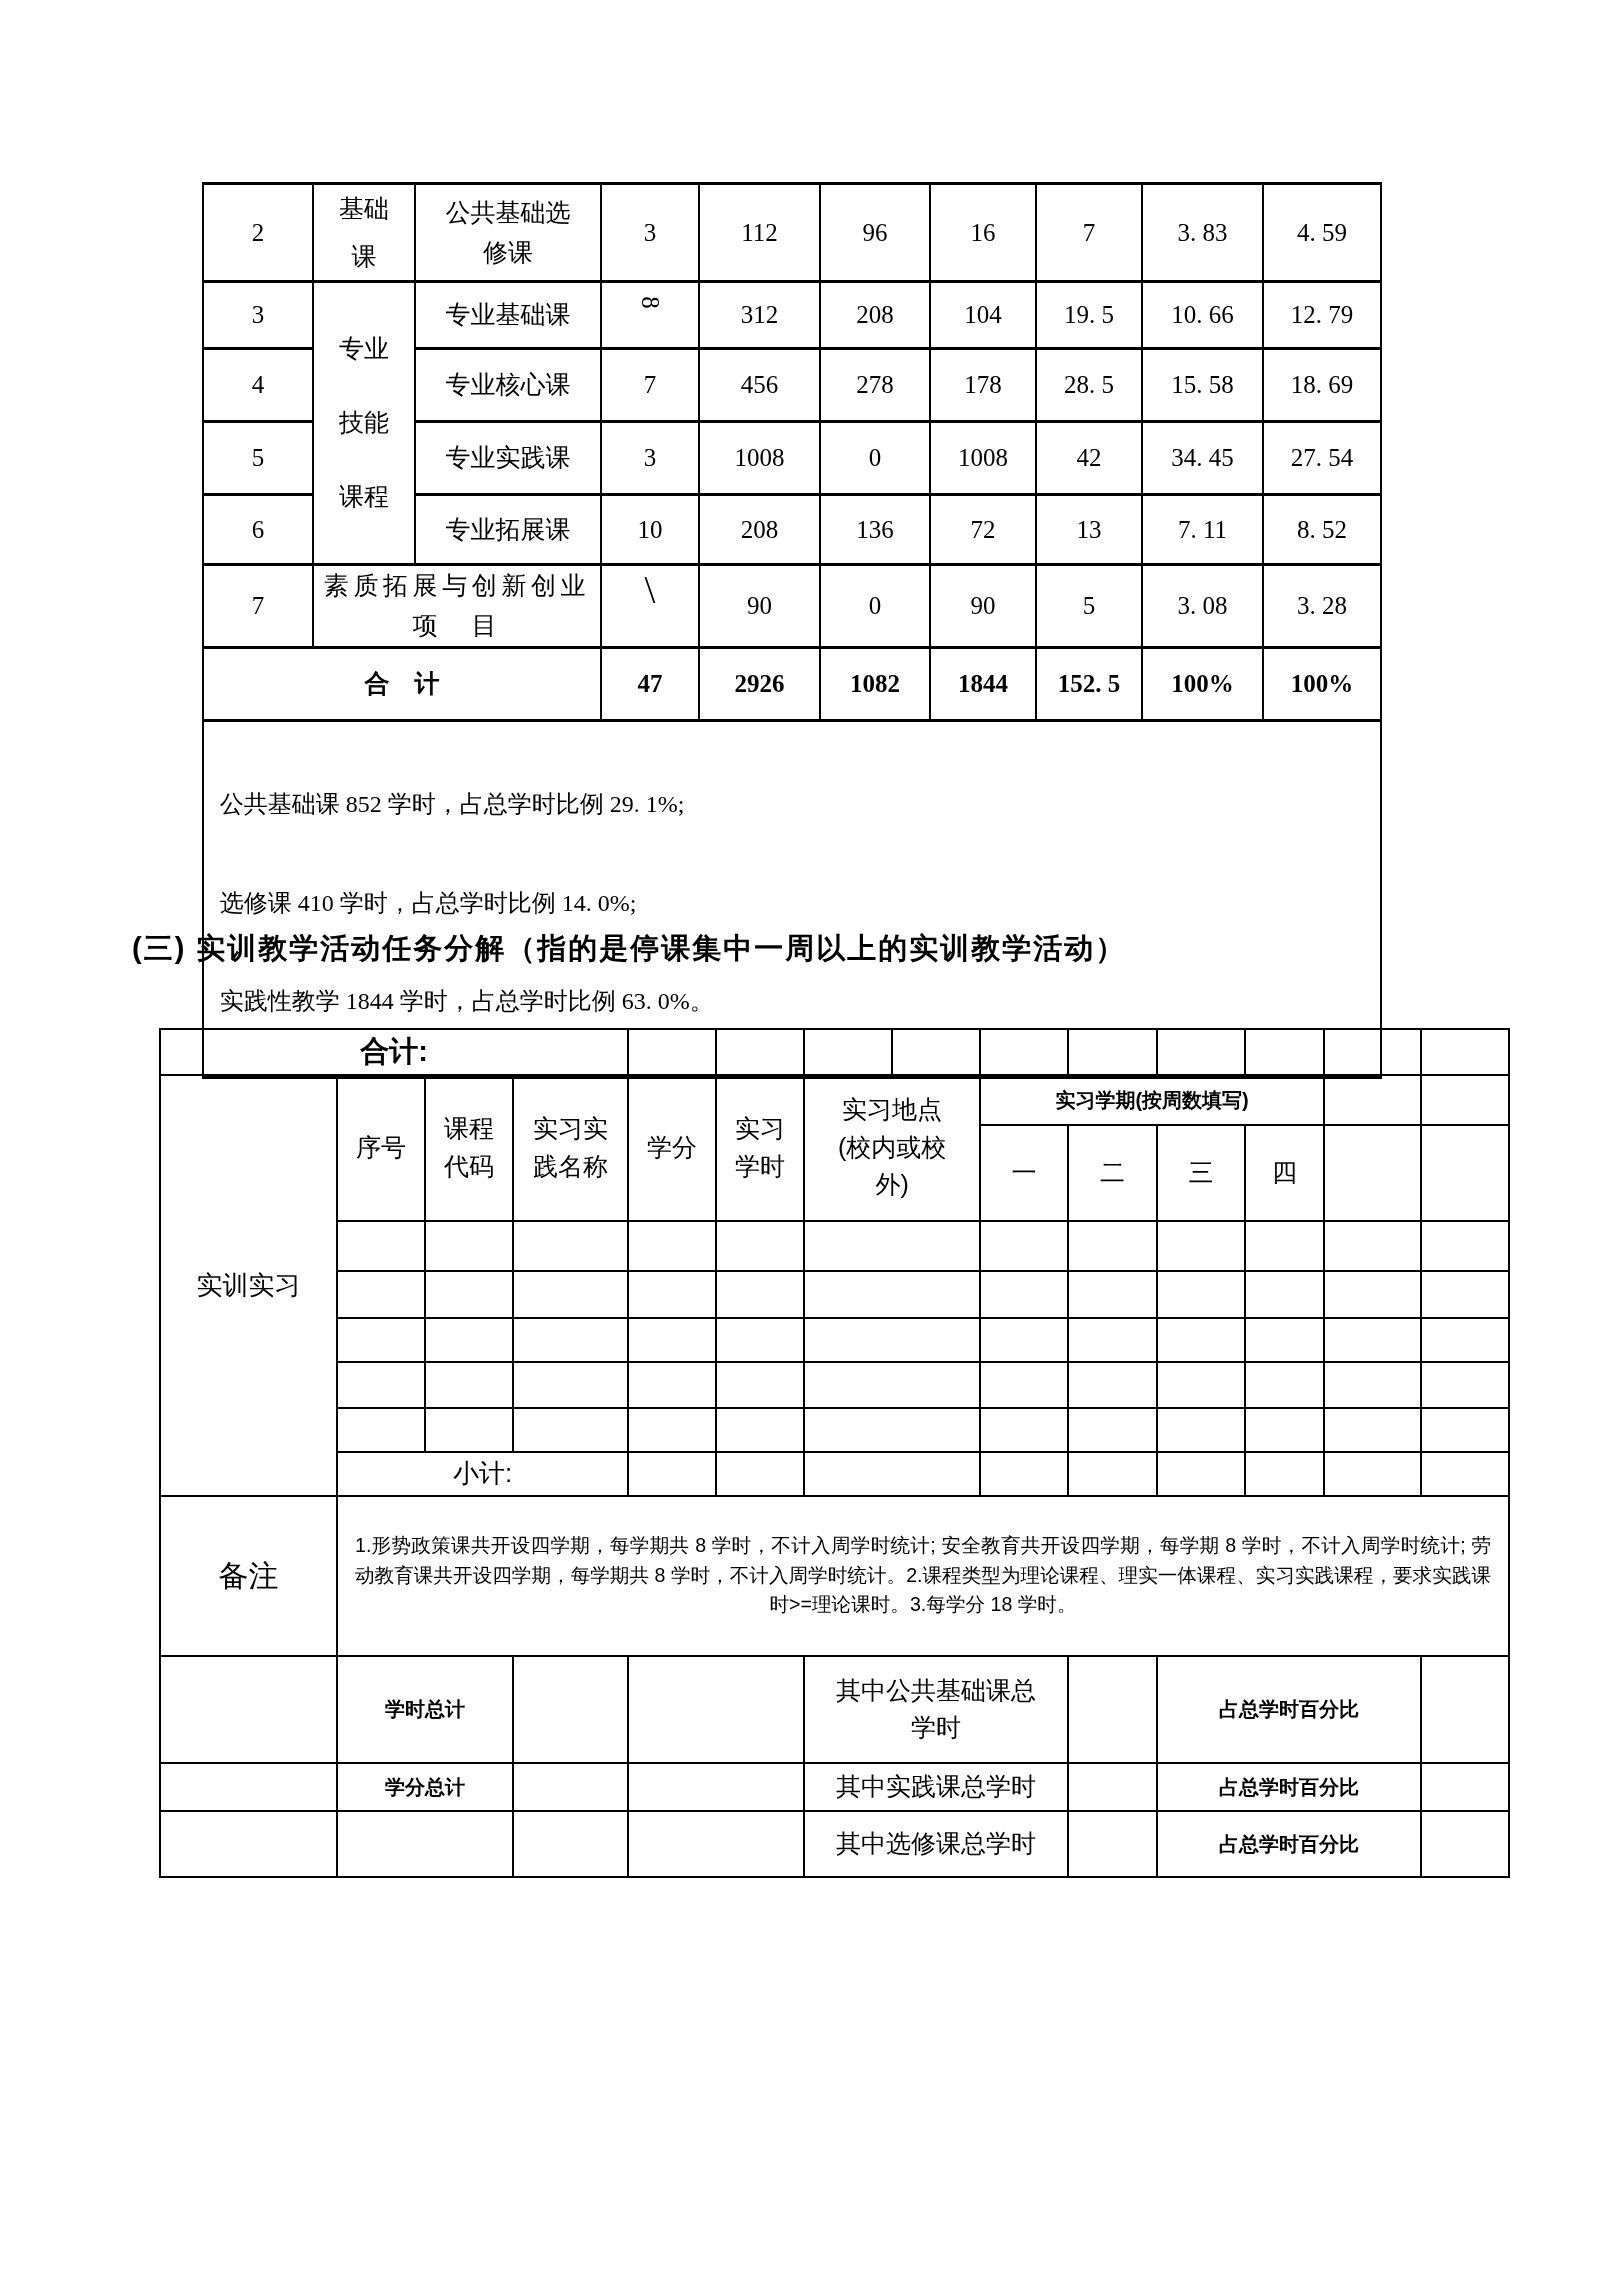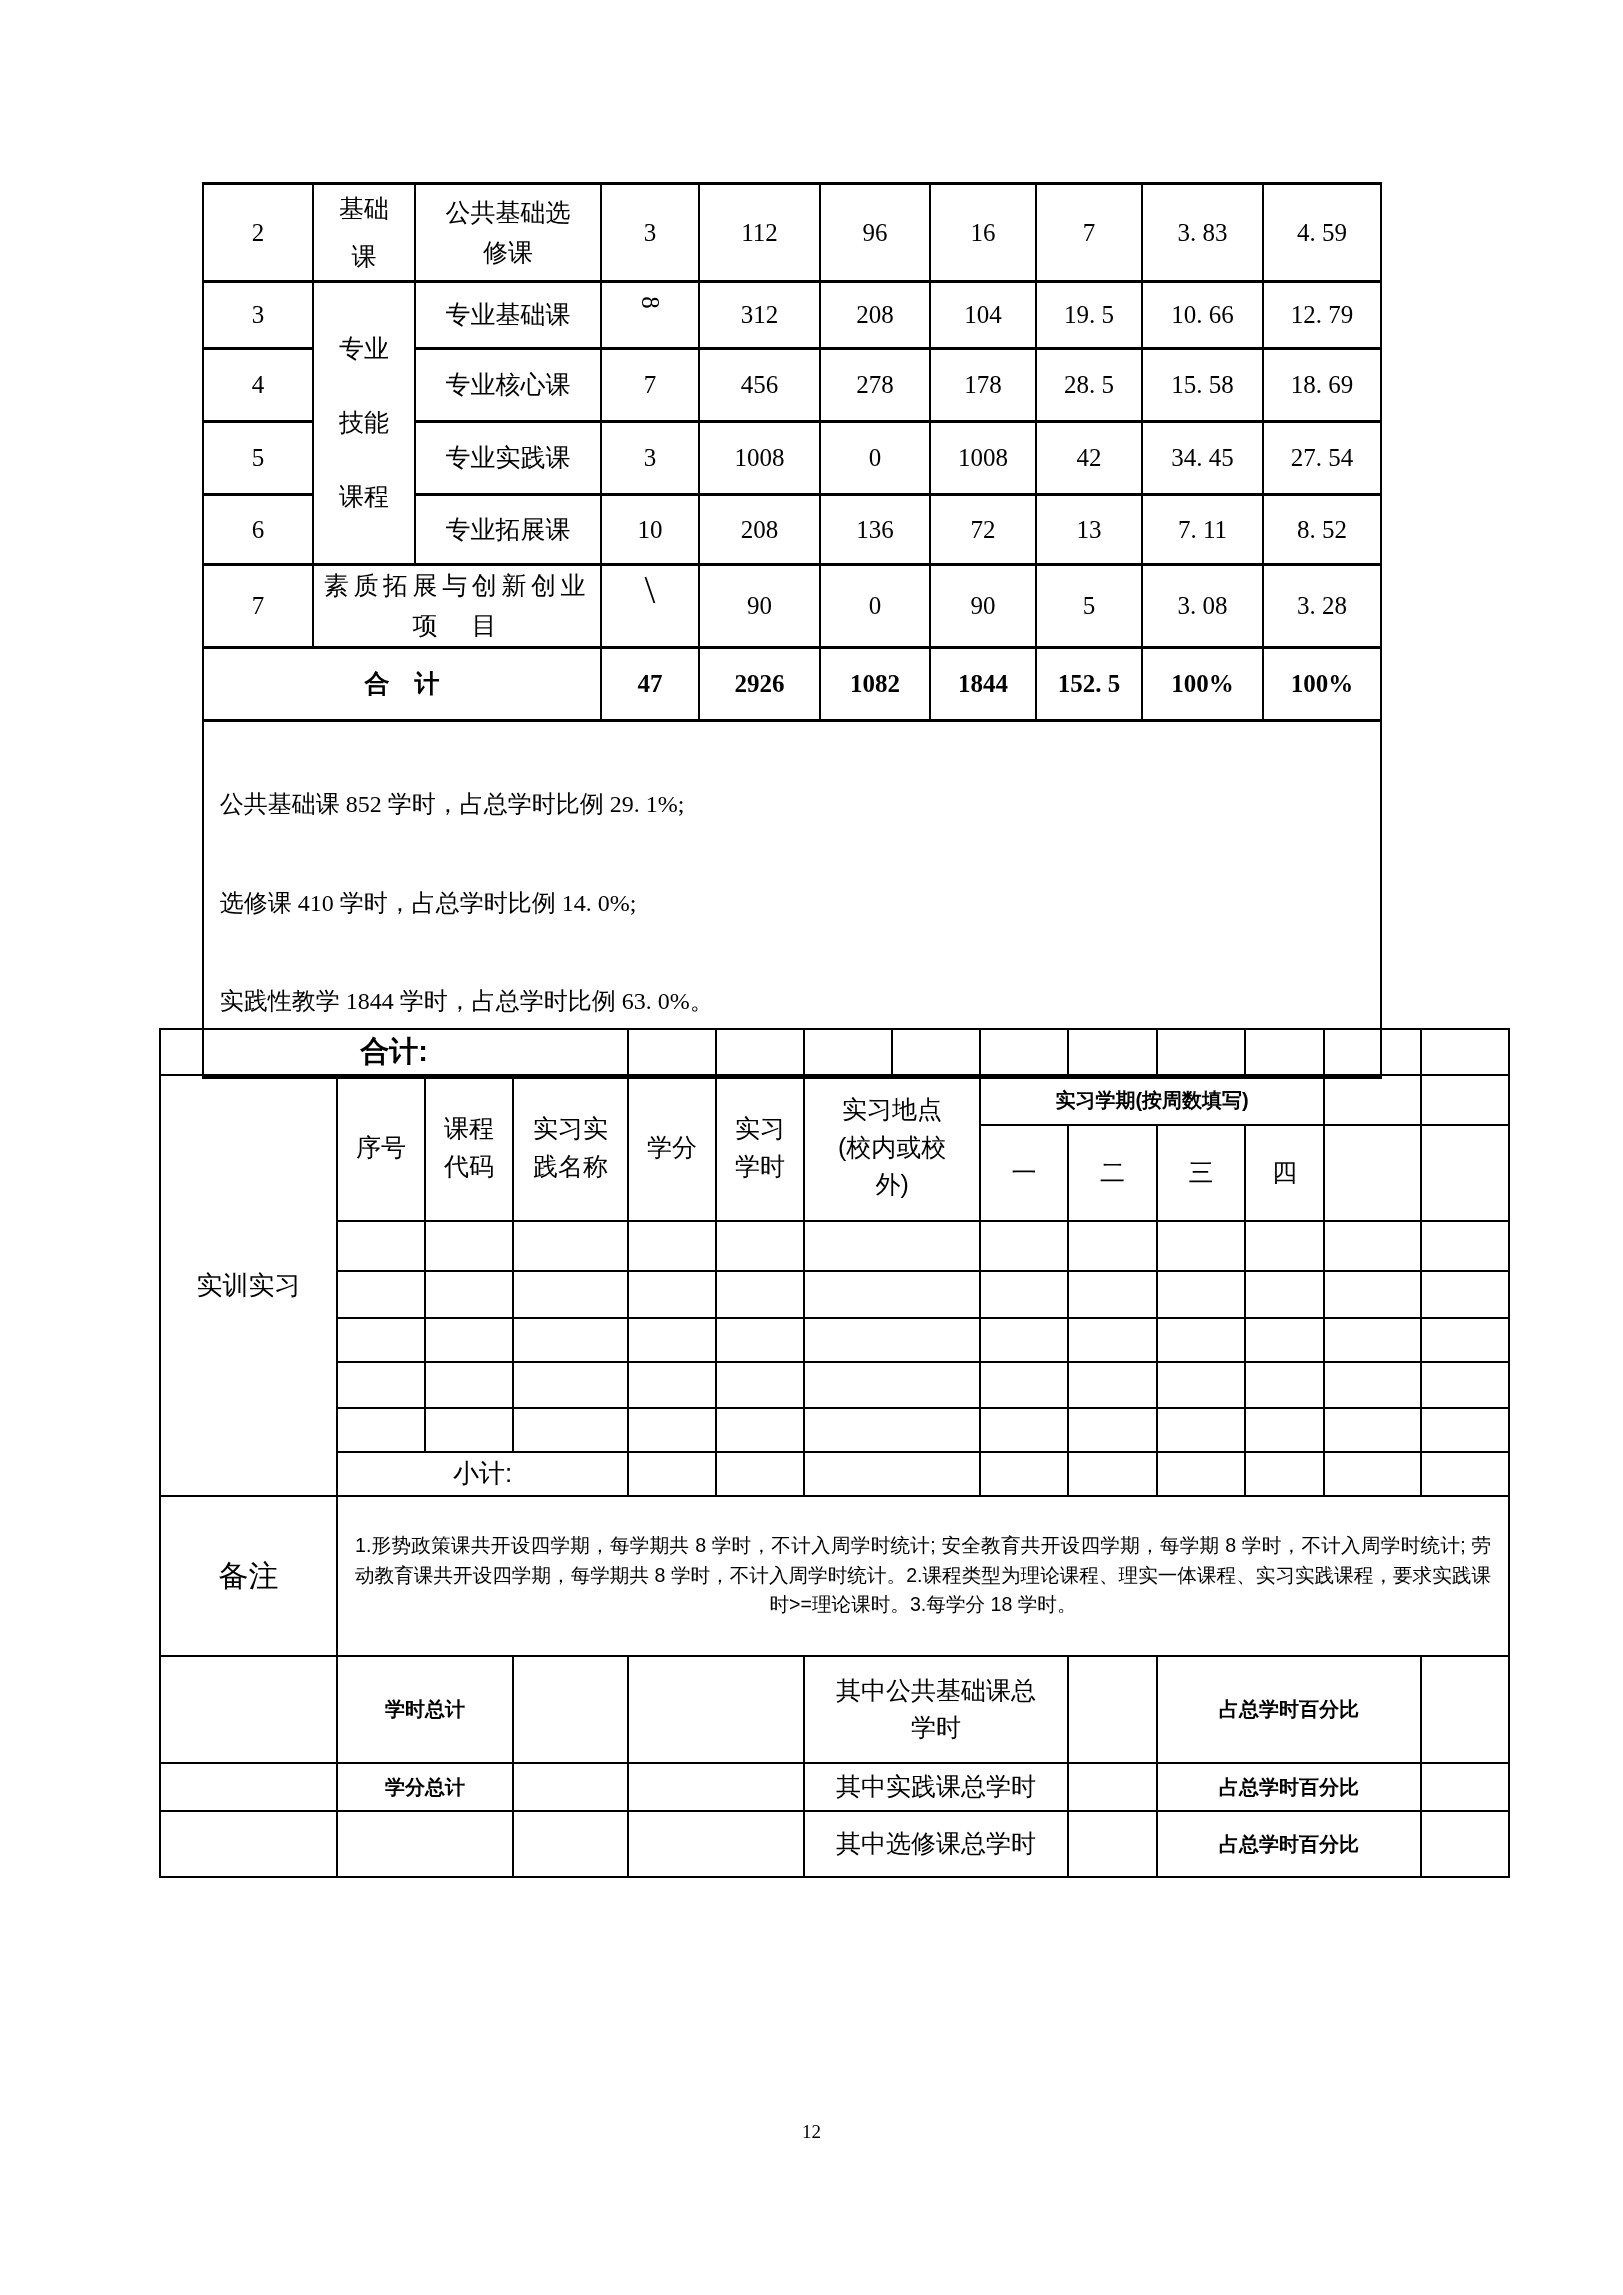--- a/index.html
+++ b/index.html
@@ -172,20 +172,21 @@
     <tr>
       <td colspan="10" class="summary">
         <div>公共基础课 852 学时，占总学时比例 29. 1%;</div>
         <div>选修课 410 学时，占总学时比例 14. 0%;</div>
         <div>实践性教学 1844 学时，占总学时比例 63. 0%。</div>
       </td>
     </tr>
   </tbody>
     </table>
 
+  <div class="heading">(三) 实训教学活动任务分解（指的是停课集中一周以上的实训教学活动）</div>
 
   <table id="table2">
     <colgroup>
       <col style="width:177px">
         <col style="width:88px">
         <col style="width:88px">
       <col style="width:115px">
         <col style="width:88px">
         <col style="width:88px">
       <col style="width:88px">
@@ -349,16 +350,15 @@
       <td></td>
       <td colspan="2"></td>
       <td colspan="3" class="mid-label">其中选修课总学时</td>
       <td></td>
       <td colspan="3" class="bold-small">占总学时百分比</td>
       <td></td>
     </tr>
   </tbody>
     </table>
 
-  <div class="page-number">12</div>
 
 </div>
 
 
 </body></html>

